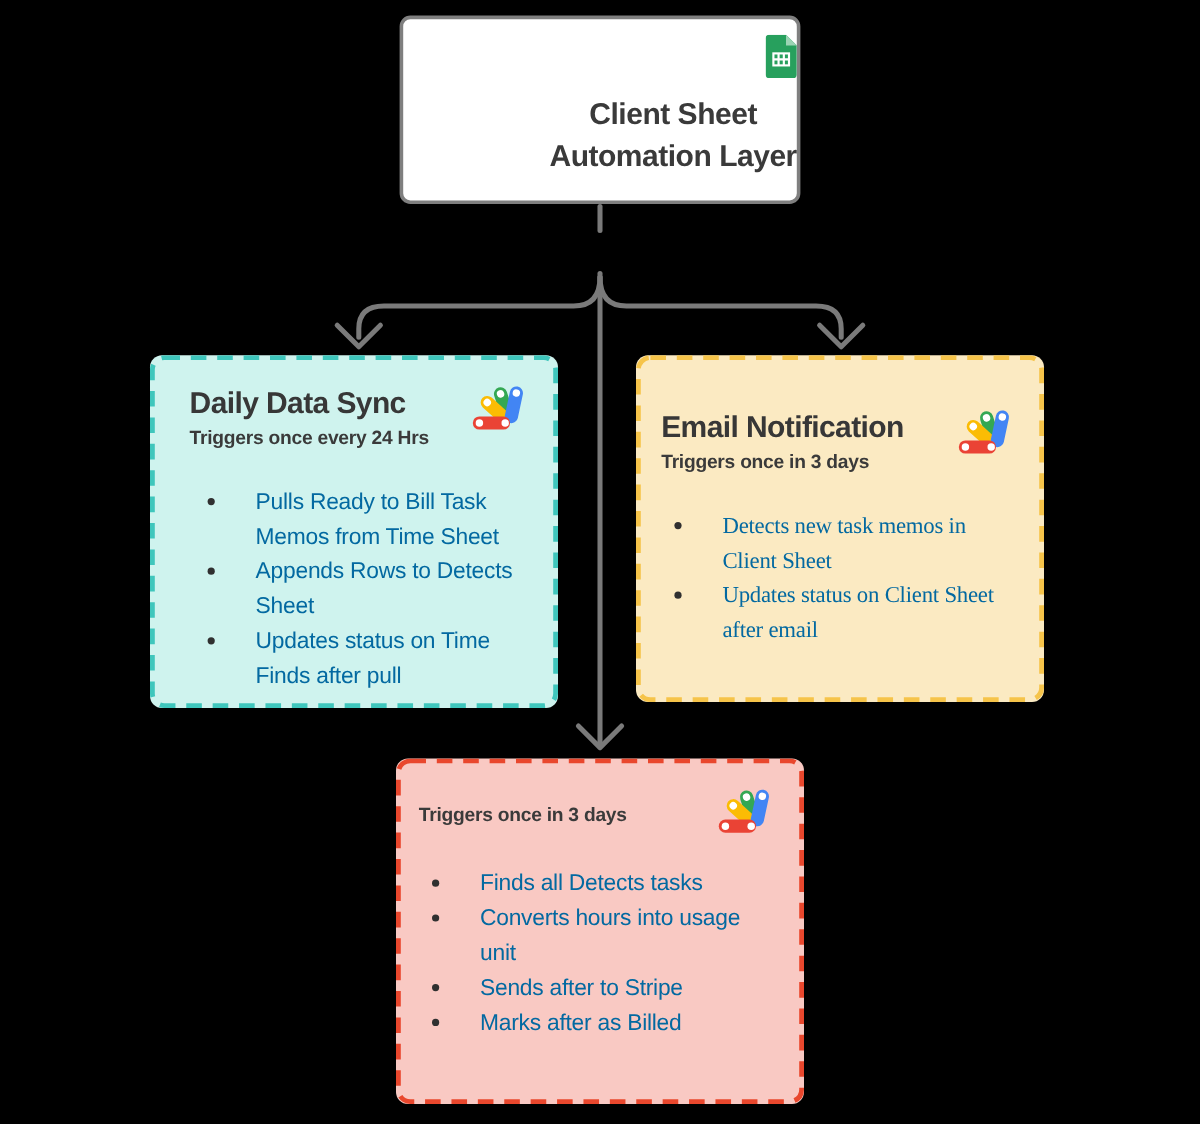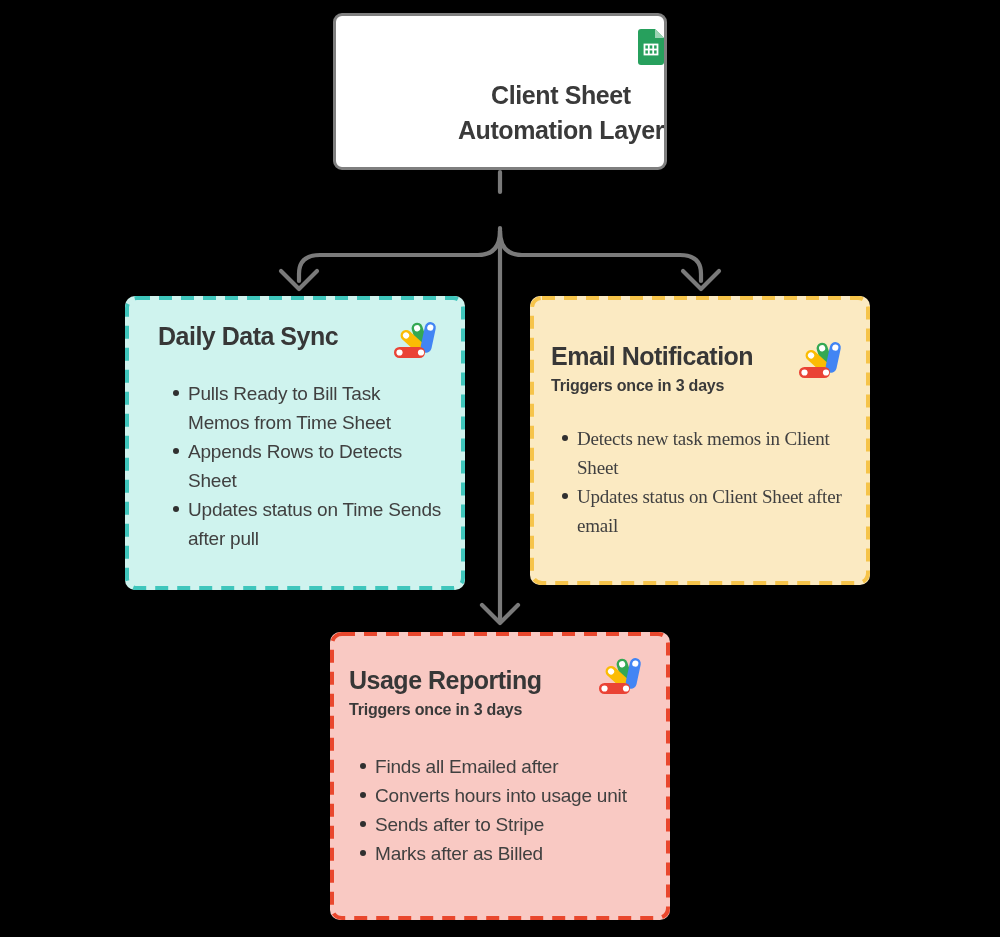--- a/index.html
+++ b/index.html
@@ -47,21 +47,21 @@
   .bullets{list-style:none;margin:28px 0 0 0;}
   .card-red .bullets{margin-top:32px;}
   .card-teal .bullets{padding:0 22px 0 48px;}
   .card-yellow .bullets{padding:0 20px 0 32px;font-family:Liberation Serif, serif;}
   .card-red .bullets{padding:0 20px 0 30px;}
   .bullet{display:flex;align-items:flex-start;}
   .bullet .dot{
     flex:0 0 auto;width:6px;height:6px;border-radius:50%;background:#303030;
     margin:11px 9px 0 0;
   }
-  .bullet-text{font-size:19px;line-height:29px;color:#404040;letter-spacing:-0.2px;}
+  .bullet-text{font-size:19px;line-height:29px;color:#0369a1;letter-spacing:-0.2px;margin-left:25px;}
 </style>
 </head>
 <body>
 
 <div class="canvas">
 
   <svg class="connectors" width="1000" height="937">
     <path d="M500 172 L500 192"></path>
     <path d="M500 228 L500 621"></path>
     <path d="M482 605 L500 623 L518 605"></path>
@@ -87,20 +87,21 @@
       <span>Automation Layer</span>
     </div>
   </div>
 
   <div class="card card-teal">
     <svg class="dash-border" width="340" height="294">
       <rect x="2" y="2" width="336" height="290" rx="10"></rect>
     </svg>
     <div class="card-head">
       <h2 class="card-title">Daily Data Sync</h2>
+      <div class="card-subtitle">Triggers once every 24 Hrs</div>
       <svg class="apps-icon" viewBox="0 0 48 48" width="48" height="48">
         <g transform="rotate(72,34,34.5)">
             <rect x="3" y="29" width="31" height="11" rx="5.5" fill="#34A853"></rect>
             <circle cx="8.5" cy="34.5" r="3.1" fill="#fff"></circle>
           </g>
         <g transform="rotate(42,34,34.5)">
             <rect x="3" y="29" width="31" height="11" rx="5.5" fill="#FBBC04"></rect>
             <circle cx="8.5" cy="34.5" r="3.1" fill="#fff"></circle>
           </g>
         <g transform="rotate(102,34,34.5)">
@@ -116,21 +117,21 @@
       <li class="bullet">
           <span class="dot"></span>
           <span class="bullet-text">Pulls Ready to Bill Task Memos from Time Sheet</span>
         </li>
       <li class="bullet">
           <span class="dot"></span>
           <span class="bullet-text">Appends Rows to Detects Sheet</span>
         </li>
       <li class="bullet">
           <span class="dot"></span>
-          <span class="bullet-text">Updates status on Time Sends after pull</span>
+          <span class="bullet-text">Updates status on Time Finds after pull</span>
         </li>
     </ul>
   </div>
 
   <div class="card card-yellow">
     <svg class="dash-border" width="340" height="289">
       <rect x="2" y="2" width="336" height="285" rx="10"></rect>
     </svg>
     <div class="card-head">
       <h2 class="card-title">Email Notification</h2>
@@ -163,21 +164,20 @@
           <span class="bullet-text">Updates status on Client Sheet after email</span>
         </li>
     </ul>
   </div>
 
   <div class="card card-red">
     <svg class="dash-border" width="340" height="288">
       <rect x="2" y="2" width="336" height="284" rx="10"></rect>
     </svg>
     <div class="card-head">
-      <h2 class="card-title">Usage Reporting</h2>
       <div class="card-subtitle">Triggers once in 3 days</div>
       <svg class="apps-icon" viewBox="0 0 48 48" width="48" height="48">
         <g transform="rotate(72,34,34.5)">
             <rect x="3" y="29" width="31" height="11" rx="5.5" fill="#34A853"></rect>
             <circle cx="8.5" cy="34.5" r="3.1" fill="#fff"></circle>
           </g>
         <g transform="rotate(42,34,34.5)">
             <rect x="3" y="29" width="31" height="11" rx="5.5" fill="#FBBC04"></rect>
             <circle cx="8.5" cy="34.5" r="3.1" fill="#fff"></circle>
           </g>
@@ -186,21 +186,21 @@
             <circle cx="8.5" cy="34.5" r="3.1" fill="#fff"></circle>
           </g>
         <rect x="3" y="29" width="31" height="11" rx="5.5" fill="#EA4335"></rect>
         <circle cx="8.5" cy="34.5" r="3.1" fill="#fff"></circle>
         <circle cx="30" cy="34.5" r="3.1" fill="#fff"></circle>
       </svg>
     </div>
     <ul class="bullets">
       <li class="bullet">
           <span class="dot"></span>
-          <span class="bullet-text">Finds all Emailed after</span>
+          <span class="bullet-text">Finds all Detects tasks</span>
         </li>
       <li class="bullet">
           <span class="dot"></span>
           <span class="bullet-text">Converts hours into usage unit</span>
         </li>
       <li class="bullet">
           <span class="dot"></span>
           <span class="bullet-text">Sends after to Stripe</span>
         </li>
       <li class="bullet">

